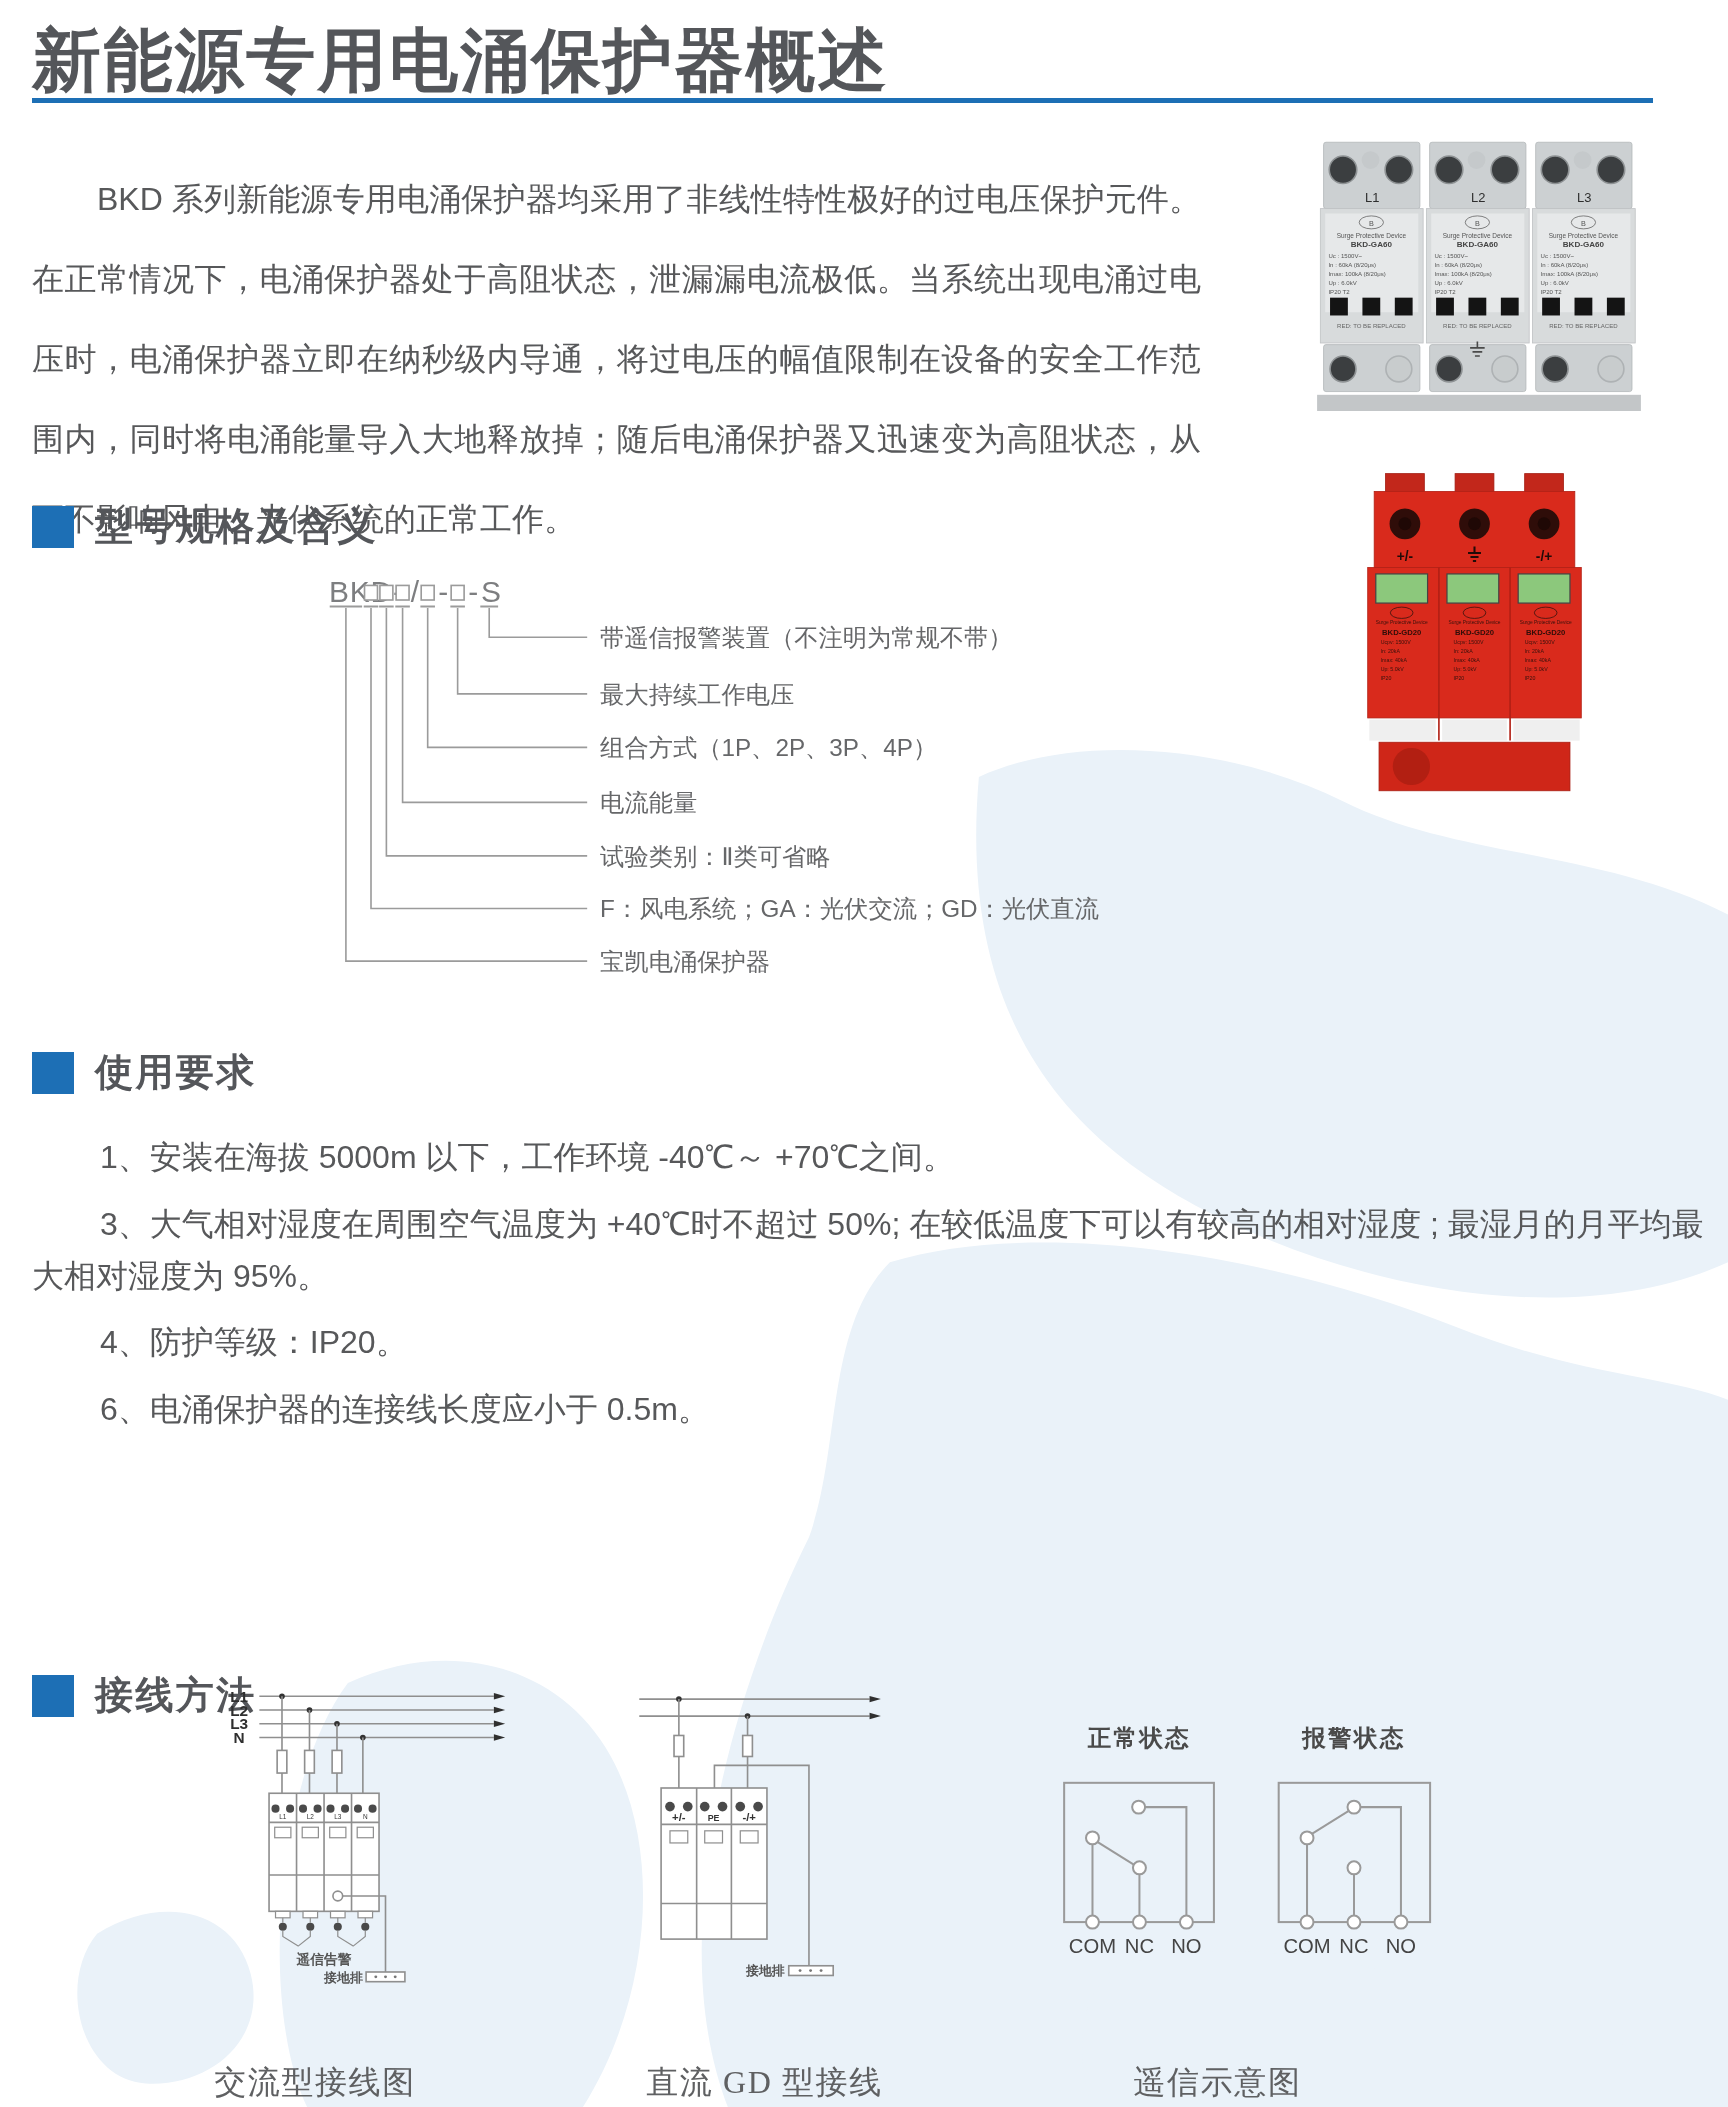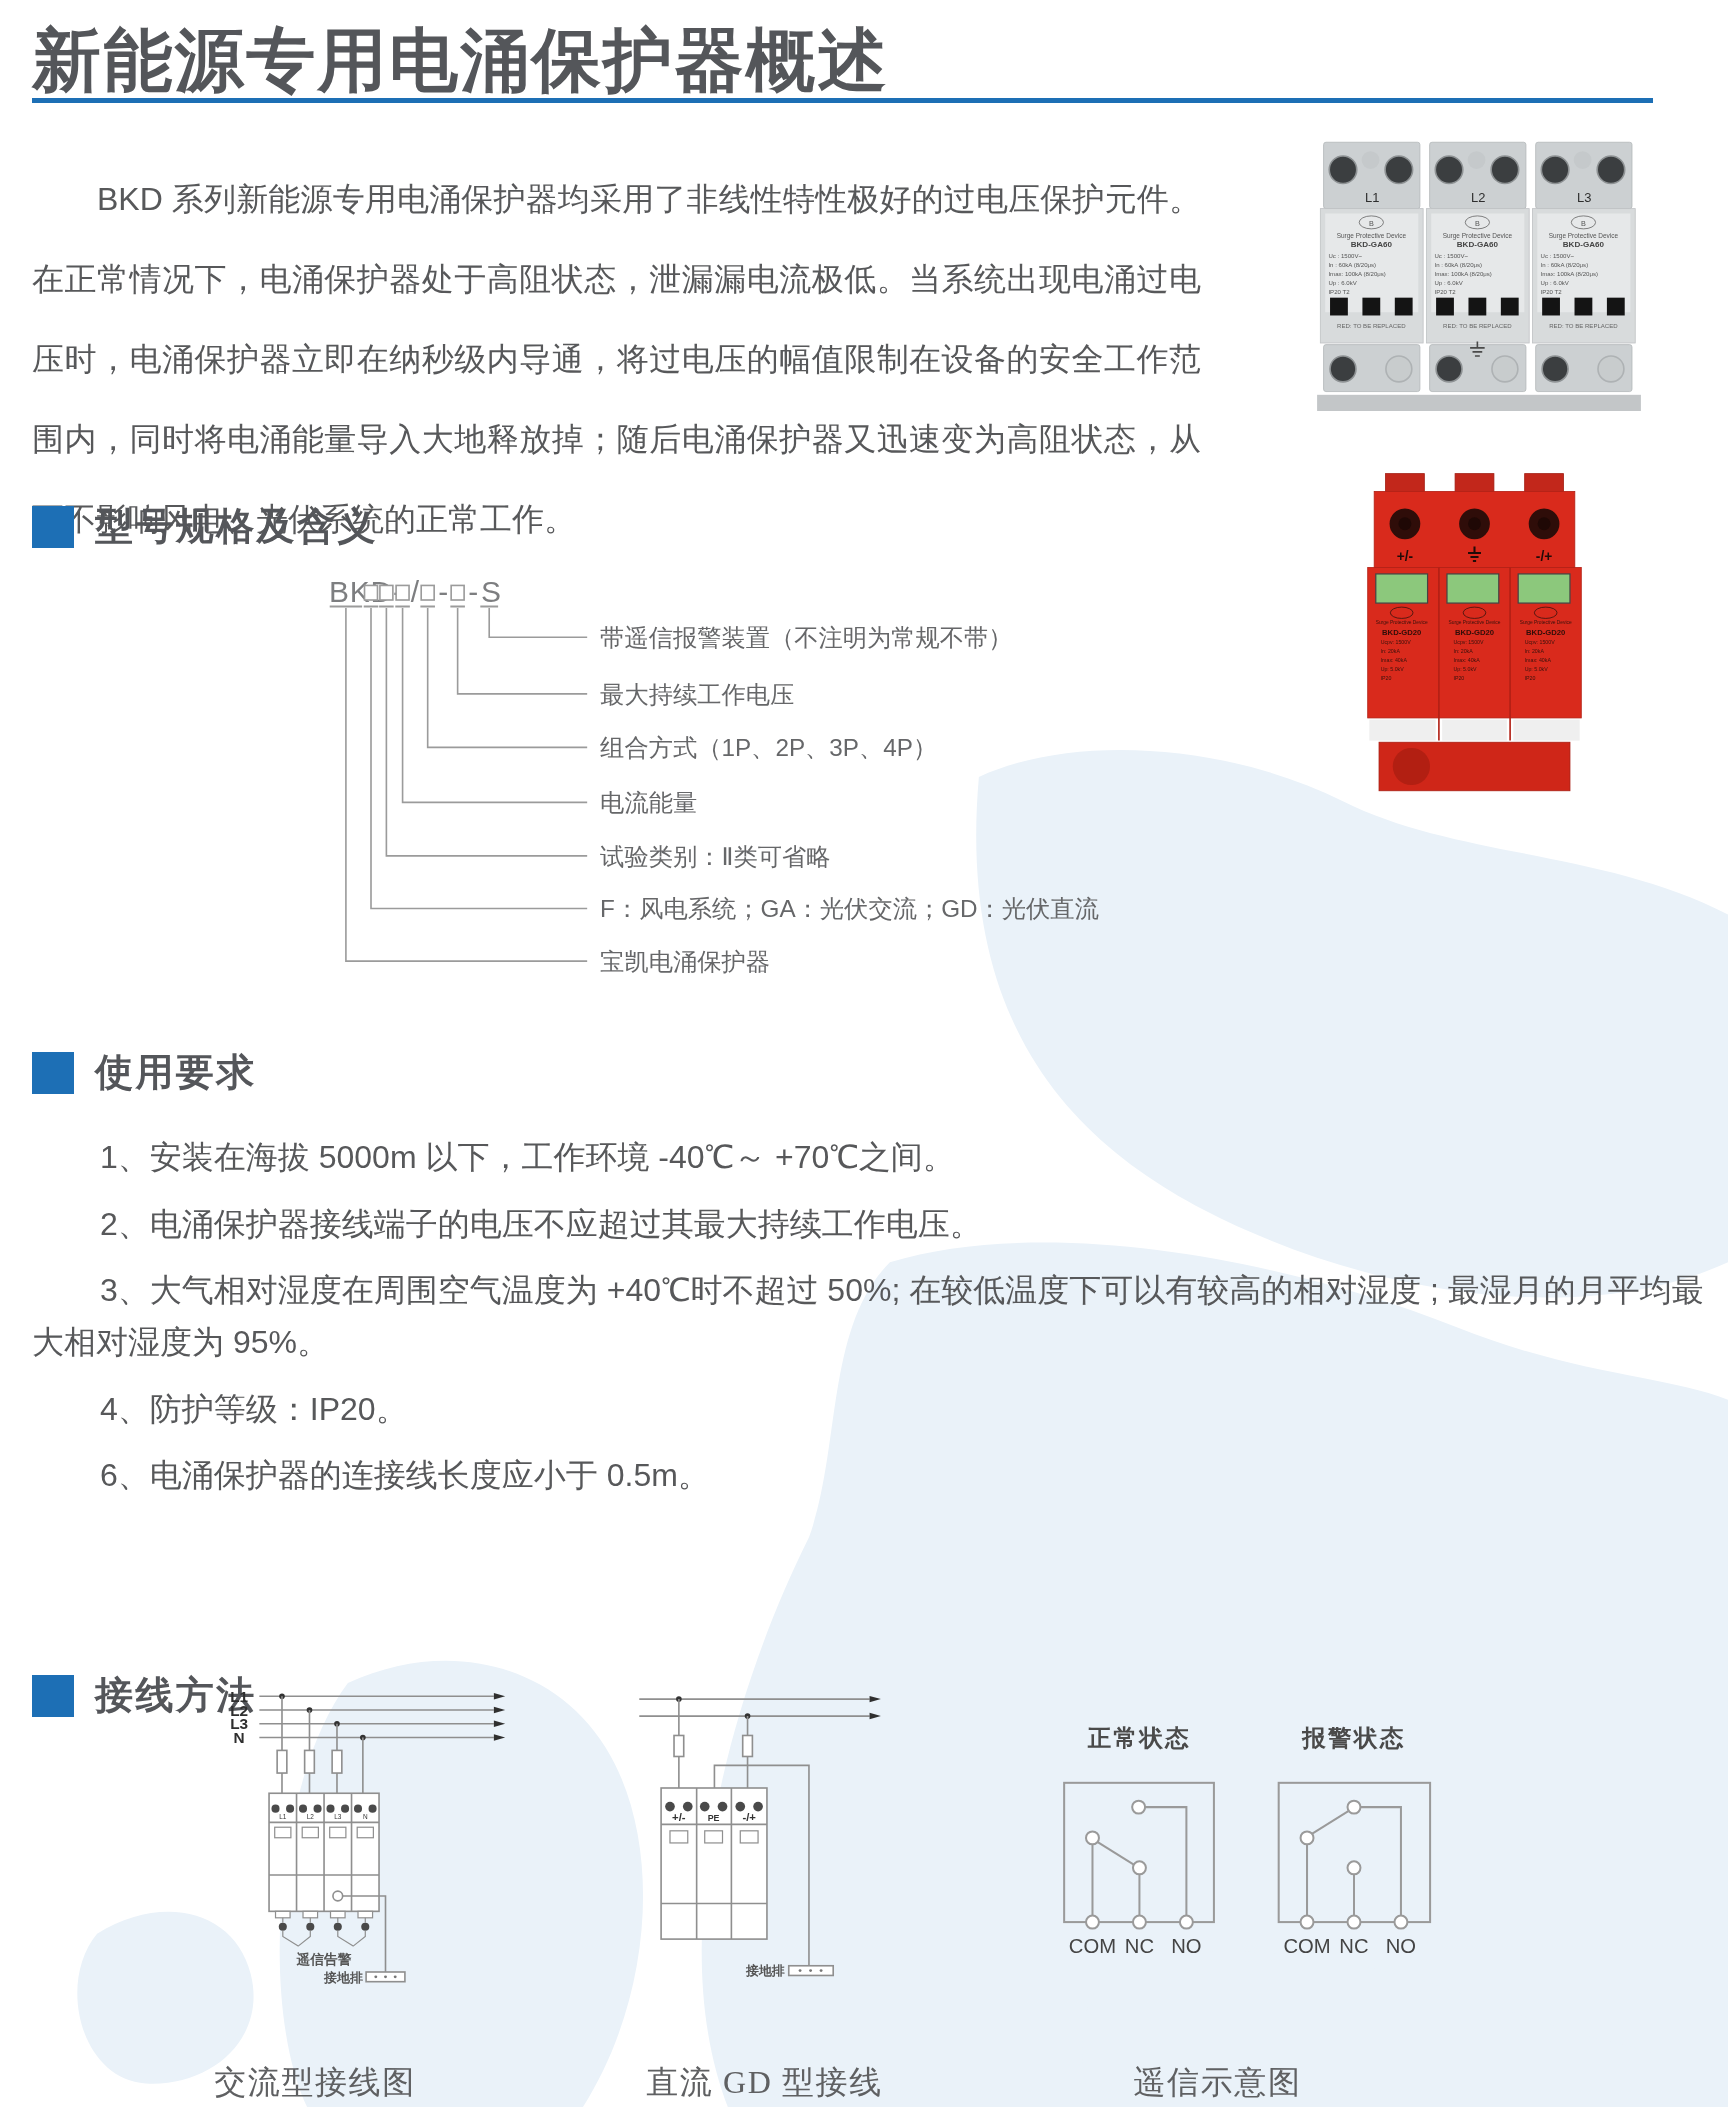--- a/index.html
+++ b/index.html
@@ -246,21 +246,20 @@
       <circle cx="56" cy="364" r="23" fill="#b21f12"></circle>
     </svg>
 
     <div class="sec" style="left:32px;top:1047px;">
       <span class="bullet"></span>
       <span class="sec-title">使用要求</span>
     </div>
 
     <ul class="abs usage">
       <li>1、安装在海拔 5000m 以下，工作环境 -40℃～ +70℃之间。</li>
-      <li>2、电涌保护器接线端子的电压不应超过其最大持续工作电压。</li>
       <li>3、大气相对湿度在周围空气温度为 +40℃时不超过 50%; 在较低温度下可以有较高的相对湿度 ; 最湿月的月平均最大相对湿度为 95%。</li>
       <li>4、防护等级：IP20。</li>
       <li>6、电涌保护器的连接线长度应小于 0.5m。</li>
     </ul>
 
     <div class="sec" style="left:32px;top:1670px;">
       <span class="bullet"></span>
       <span class="sec-title">接线方法</span>
     </div>
 

